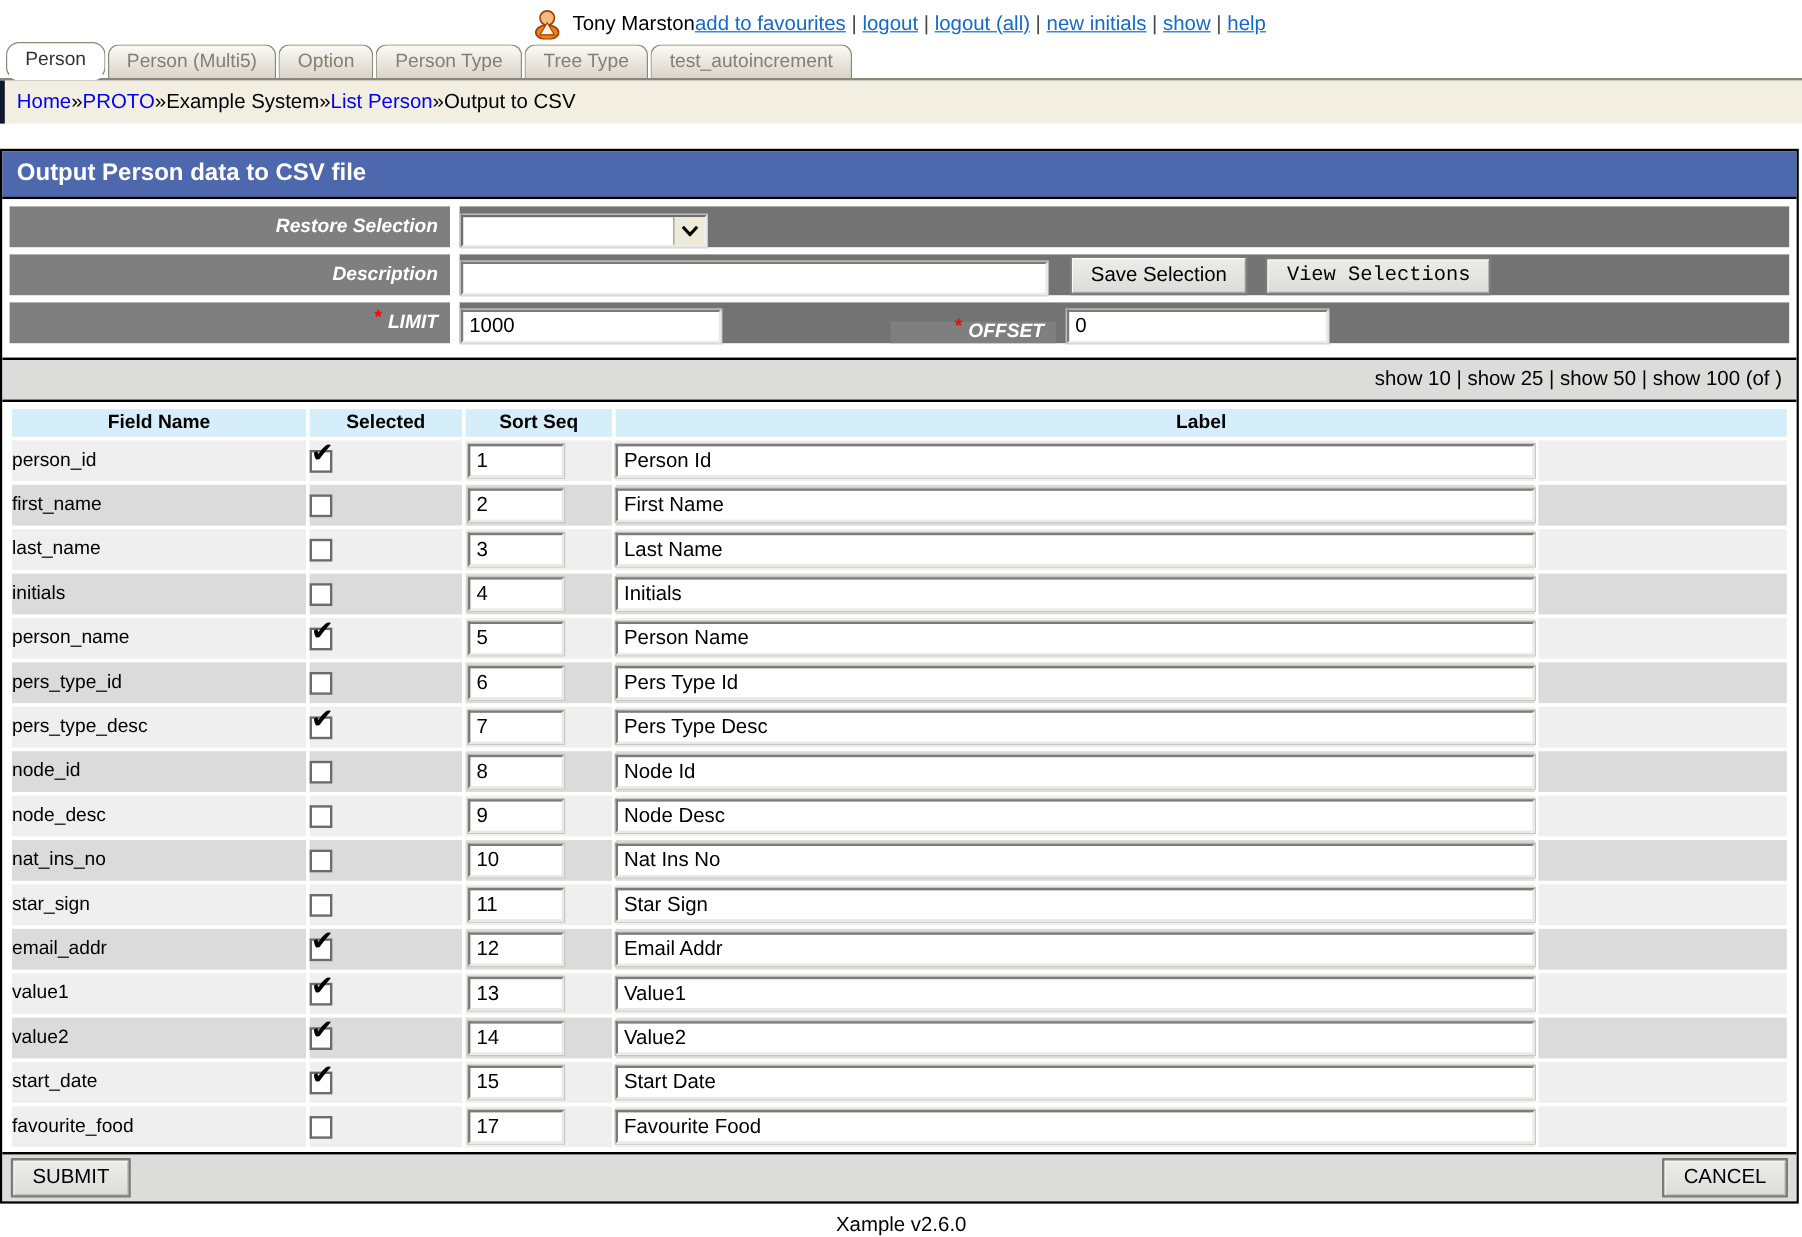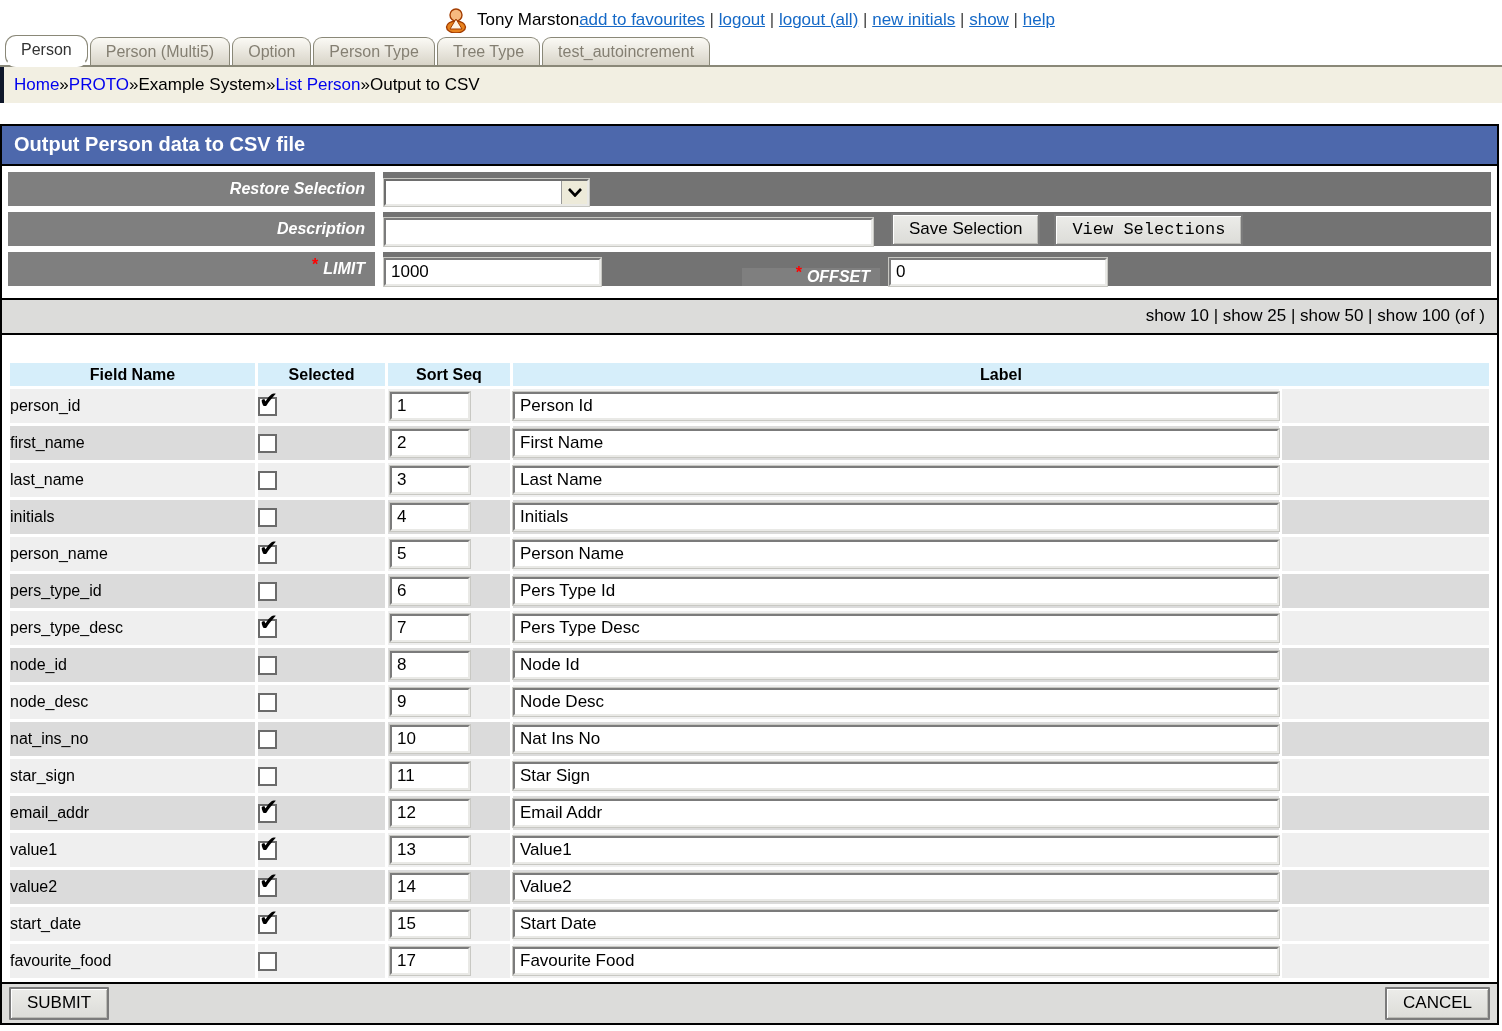--- a/index.html
+++ b/index.html
@@ -91,21 +91,21 @@
   
   .showbar {
     background:#DCDCDA; border-top:2px solid #000; border-bottom:2px solid #000;
     font-size:17px; text-align:right; padding:6px 12px 7px 12px;
   }
   .showbar .slink { color:#000; text-decoration:none; cursor:pointer; }
   .showbar .sep { color:#000; }
 
   
   .tablearea { background:#fff; padding:3px 5px 1px 5px; }
-  table.fields { border-collapse:separate; border-spacing:3px; width:100%; table-layout:fixed;margin-top:22px; }
+  table.fields { border-collapse:separate; border-spacing:3px; width:100%; table-layout:fixed; }
   table.fields th {
     background:#D6EEFA; font-size:16px; font-weight:bold; color:#000;
     padding:2px 4px; height:23px; text-align:center;
   }
   table.fields td { height:34px; padding:0; vertical-align:middle; }
   tr.light td { background:#EFEFEF; }
   tr.dark  td { background:#DBDBDB; }
   td.fname { padding-right:10px; font-size:16px; }
   td.fcheck { padding-left:11px; }
   td.fsort .tinput { width:80px; margin-left:2px; }

